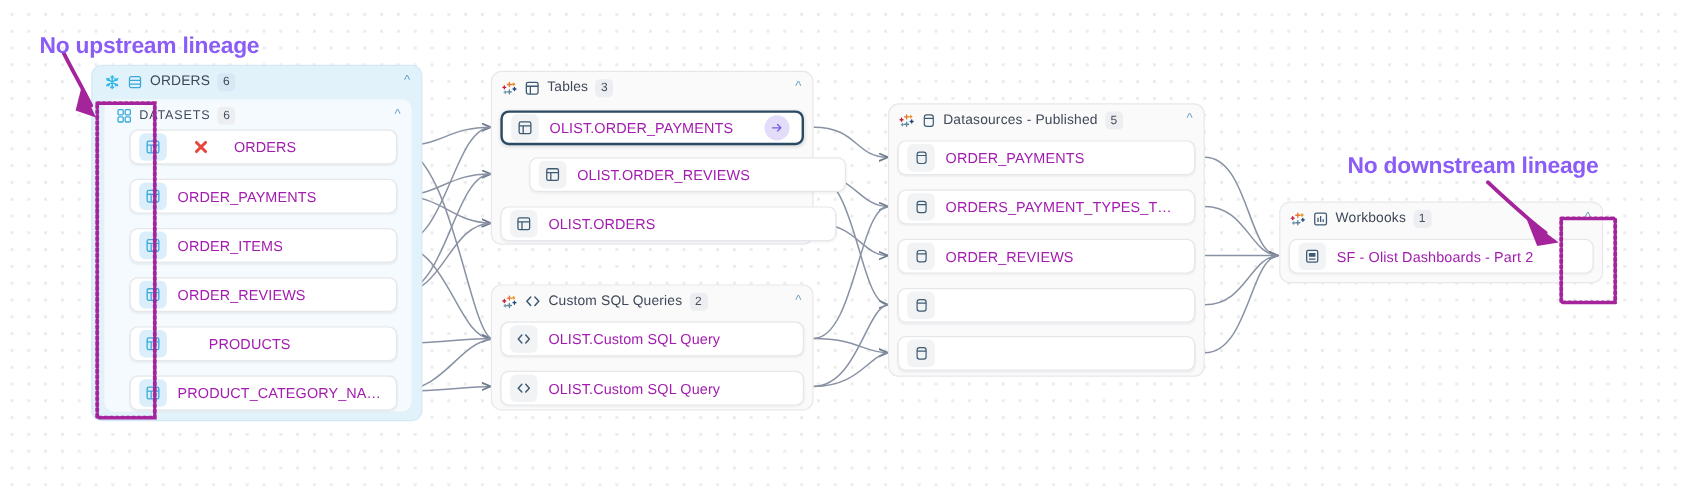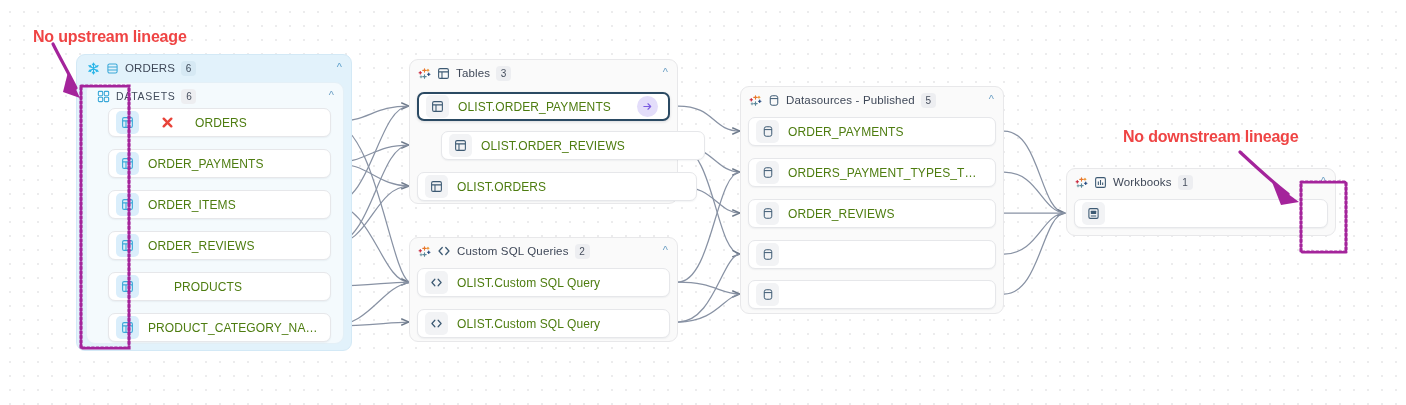--- a/index.html
+++ b/index.html
@@ -37,23 +37,23 @@
   
   #annotations {
     position: absolute;
     left: 0; top: 0;
     width: 1406px; height: 405px;
     pointer-events: none;
     z-index: 30;
   }
   .ann-text {
     position: absolute;
-    color: #ef4444;
+    color: #8b5cf6;
     font-weight: bold;
-    font-size: 16px;
+    font-size: 19px;
     letter-spacing: -0.2px;
     white-space: nowrap;
     z-index: 31;
   }
 
   
   .panel {
     position: absolute;
     background: #fafafa;
     border: 1px solid #e8e8ea;
@@ -119,21 +119,21 @@
     box-shadow: 0 1px 1.5px rgba(20,30,50,0.05);
     z-index: 12;
     overflow: hidden;
   }
   .node.selected {
     border: 2px solid #2b4a63;
     box-shadow: 0 1px 3px rgba(20,30,50,0.14);
   }
   .node .label {
     font-size: 12px;
-    color: #4d7c0f;
+    color: #a21caf;
     letter-spacing: 0.1px;
     white-space: nowrap;
     overflow: hidden;
     text-overflow: ellipsis;
   }
 
   
   .chip {
     flex: 0 0 auto;
     width: 23px; height: 23px;
@@ -515,20 +515,21 @@
 </div>
 
 <div class="node" style="left:1074px; top:199px; width:254px; height:29px;">
   <span class="chip">
     <svg class="ic" width="13" height="13" viewBox="0 0 24 24" stroke="#3d5a73" stroke-width="2" fill="none">
       <rect x="3.5" y="3" width="17" height="18" rx="2.4"></rect>
       <rect x="7" y="7" width="10" height="6" rx="1" fill="#3d5a73" stroke="none"></rect>
       <path d="M7 16.5h10"></path>
     </svg>
   </span>
+  <span class="label">SF - Olist Dashboards - Part 2</span>
 </div>
 
 <svg id="annotations" viewBox="0 0 1406 405">
 
   <g>
     <path d="M53,44 C60,58 68,72 76,88" stroke="#a4249b" stroke-width="3.2" fill="none" stroke-linecap="round"></path>
     <path d="M68,72 L80,98 L63,92 Z" fill="#a4249b"></path>
   </g>
 
   <rect x="81" y="86" width="48" height="262" fill="none" stroke="#a4249b" stroke-width="3.2" stroke-dasharray="2.2 2.4" stroke-linecap="round"></rect>

